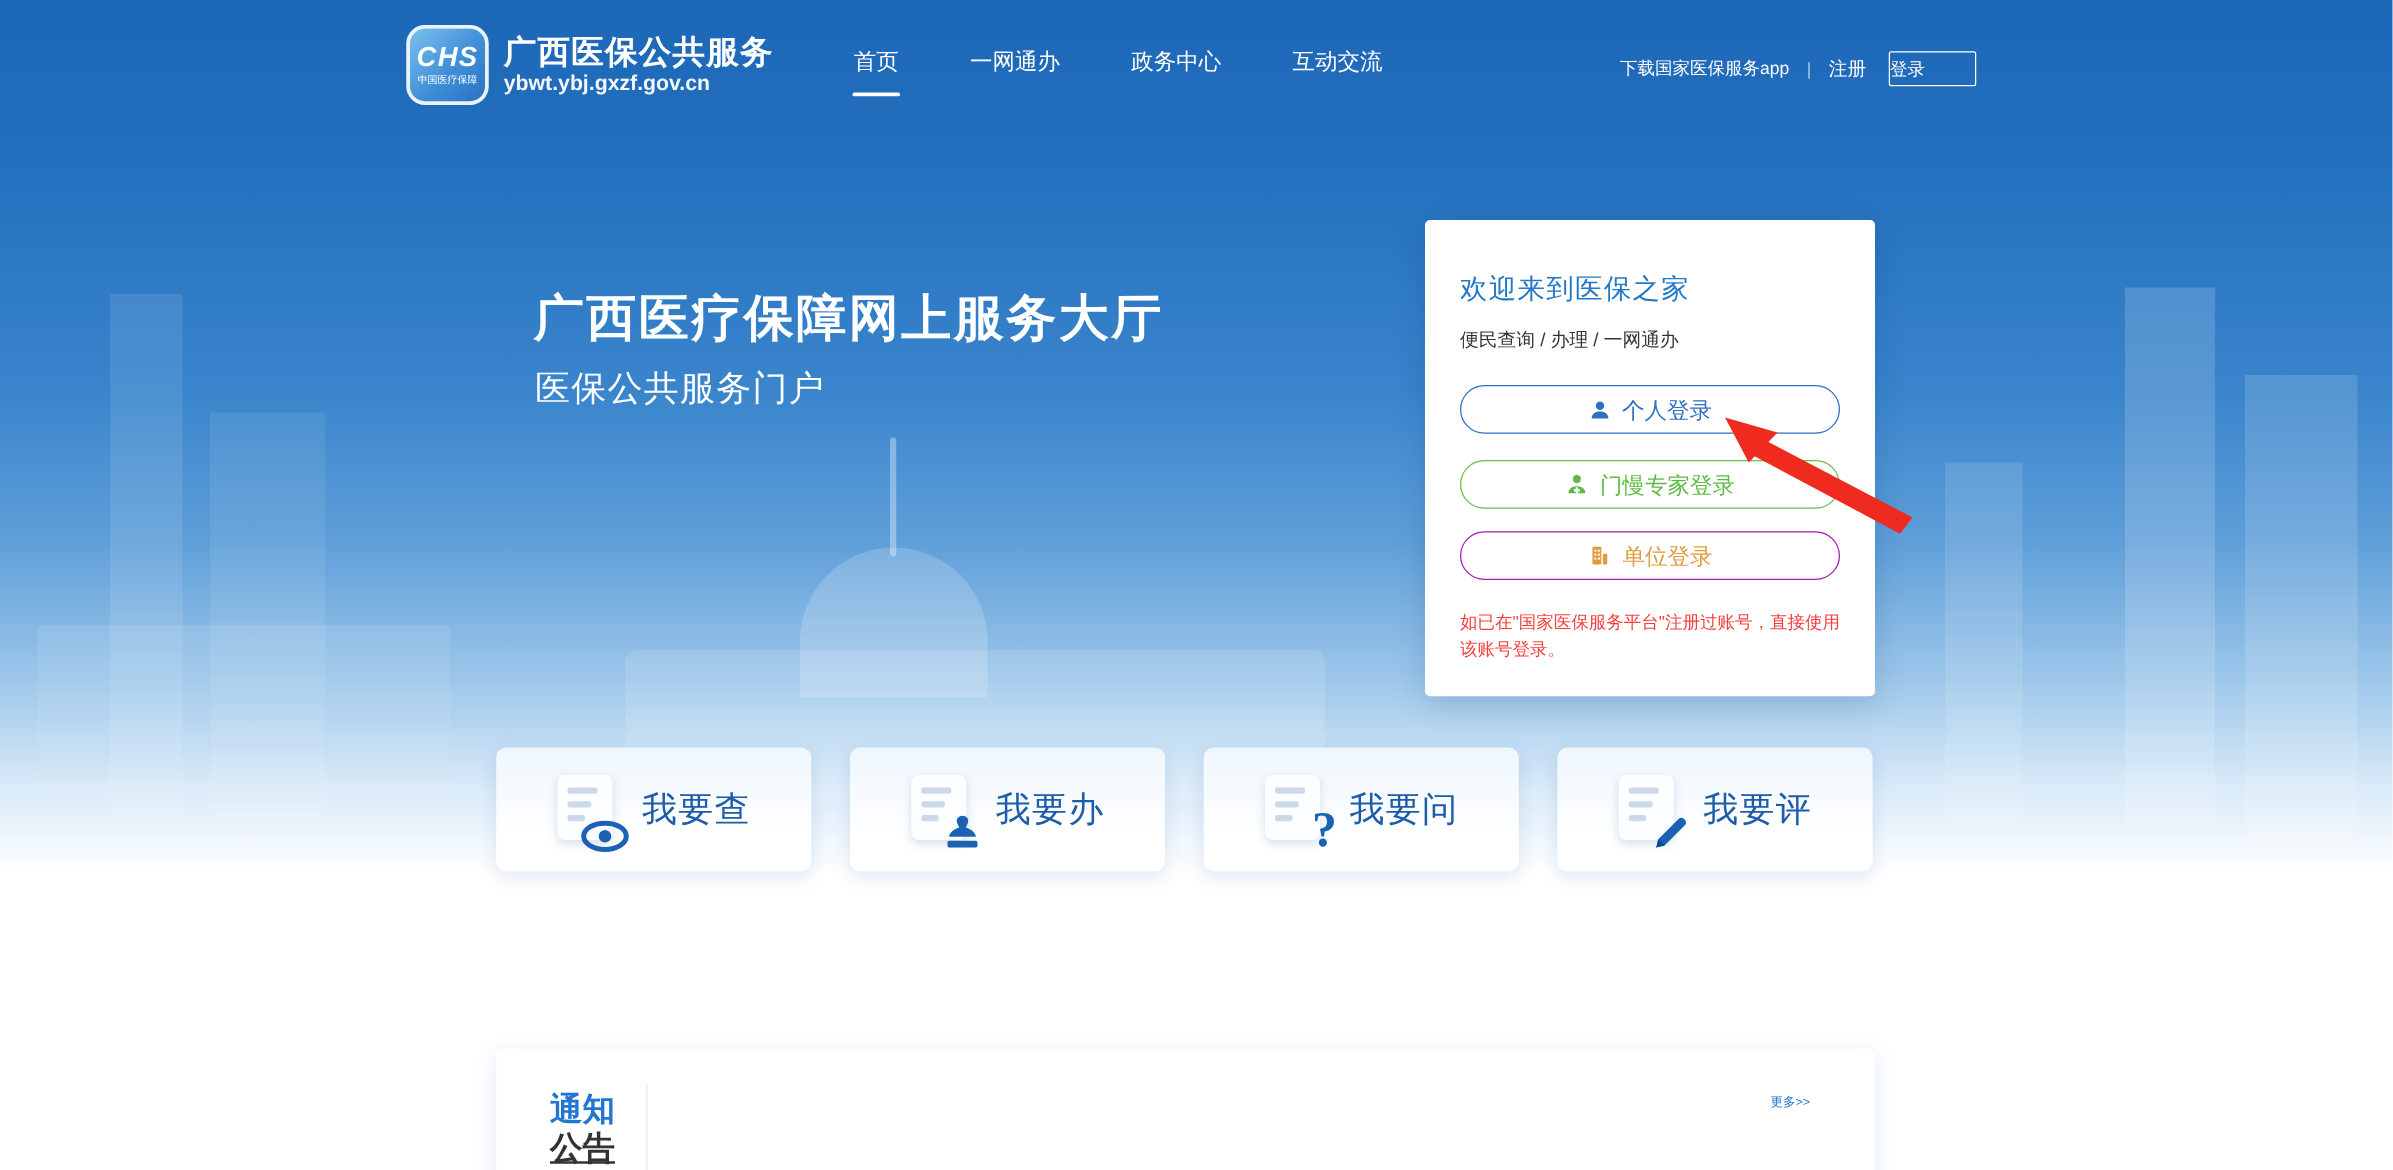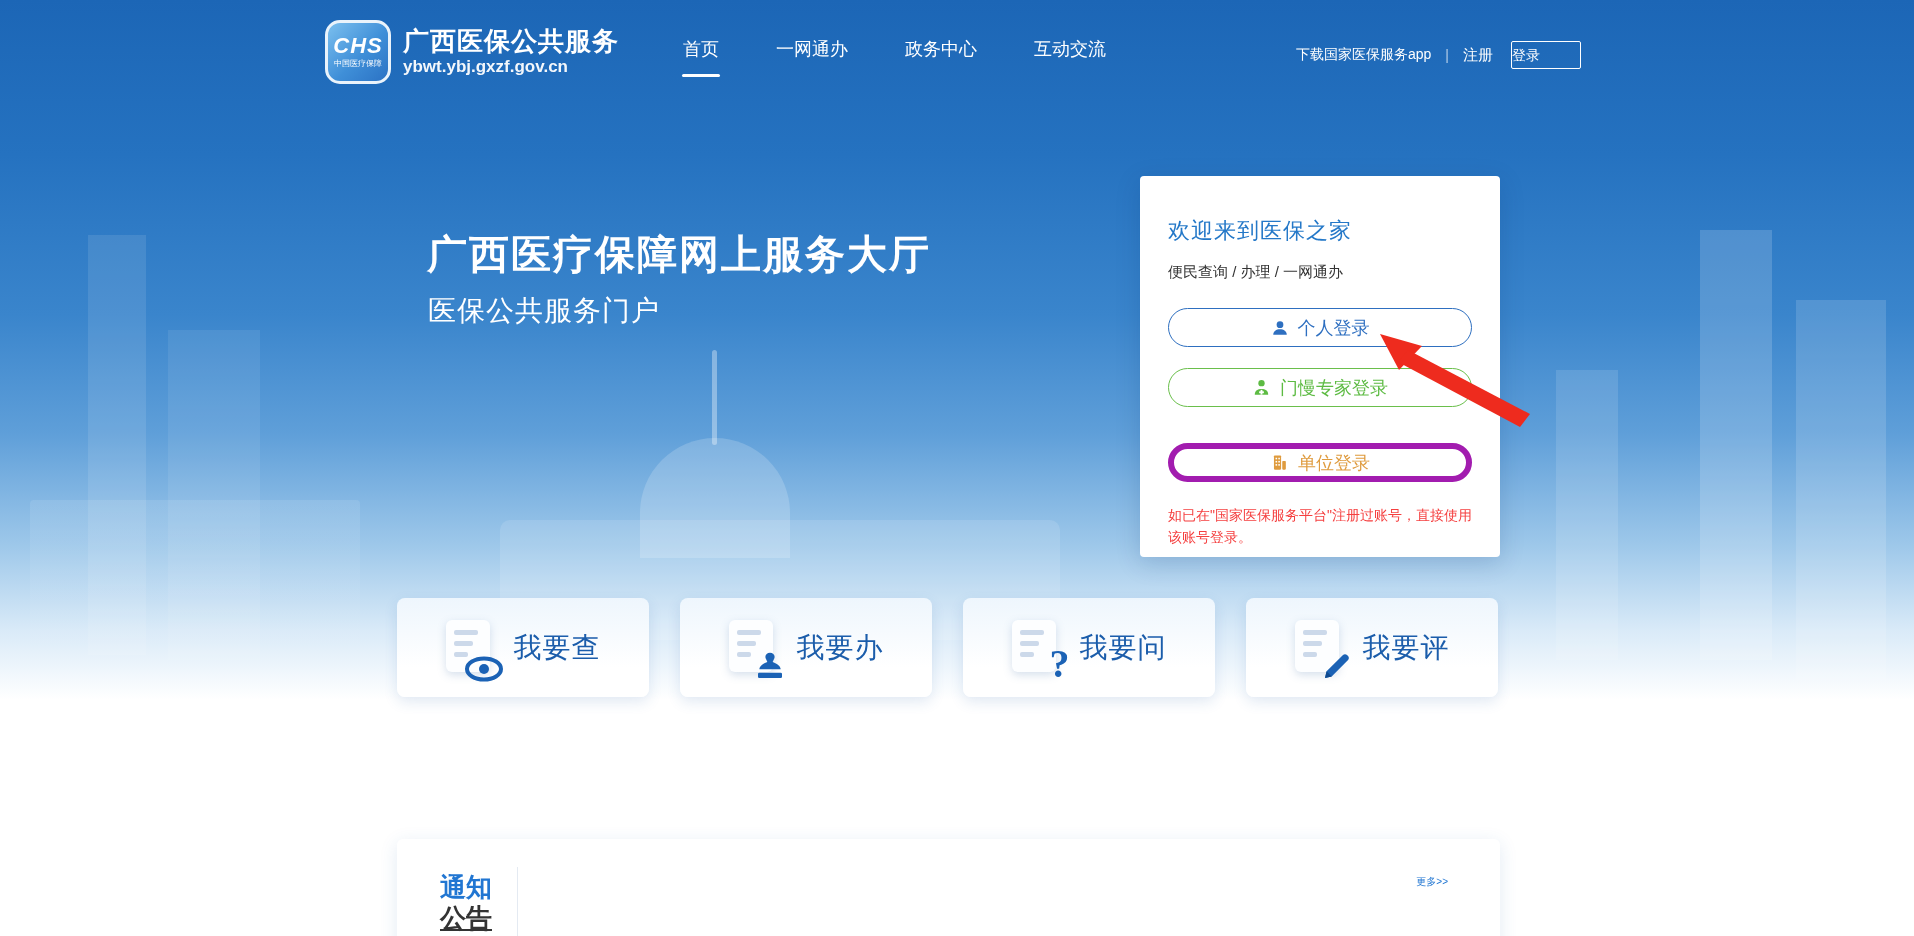--- a/index.html
+++ b/index.html
@@ -44,21 +44,21 @@
   
   .login-card { position:absolute; left:1140px; top:176px; width:360px; height:381px; background:#fff;
     border-radius:4px; box-shadow:0 6px 24px rgba(10,50,110,.18); padding:40px 28px 0 28px; }
   .lc-title { color:#2478c8; font-size:22px; font-weight:500; letter-spacing:1px; }
   .lc-sub { color:#333; font-size:15px; margin-top:17px; }
   .lc-btn { width:304px; height:39px; border-radius:20px; background:#fff; display:flex; align-items:center;
     justify-content:center; gap:9px; cursor:pointer; font-size:18px; }
   .lc-btn svg { flex:0 0 auto; }
   .btn-personal { margin-top:26px; border:1px solid #2e6fc0; color:#2e6fc0; }
   .btn-expert   { margin-top:21px; border:1px solid #6abf4b; color:#5dbb43; }
-  .btn-unit     { margin-top:36px; border:6px solid #a21caf; color:#df9b3e; }
+  .btn-unit     { margin-top:18px; border:1px solid #a21caf; color:#df9b3e; }
   .lc-note { margin-top:22px; color:#f53f3f; font-size:14px; line-height:22px; width:306px; }
 
   .red-arrow { position:absolute; left:1372px; top:326px; width:165px; height:105px; pointer-events:none; }
 
   
   .actions { position:absolute; left:397px; top:598px; width:1104px; display:flex; gap:31px; }
   .action-card { width:252px; height:99px; border-radius:8px;
     background:linear-gradient(180deg,#eef6fd 0%,#ffffff 70%);
     box-shadow:0 5px 14px rgba(40,100,170,.14); display:flex; align-items:center; justify-content:center;
     gap:18px; cursor:pointer; }

